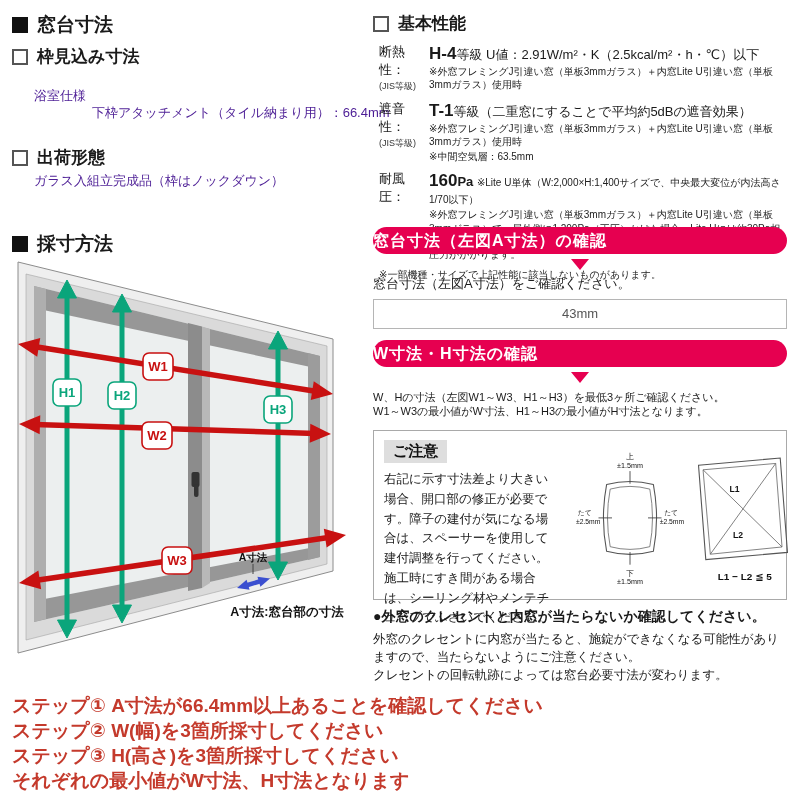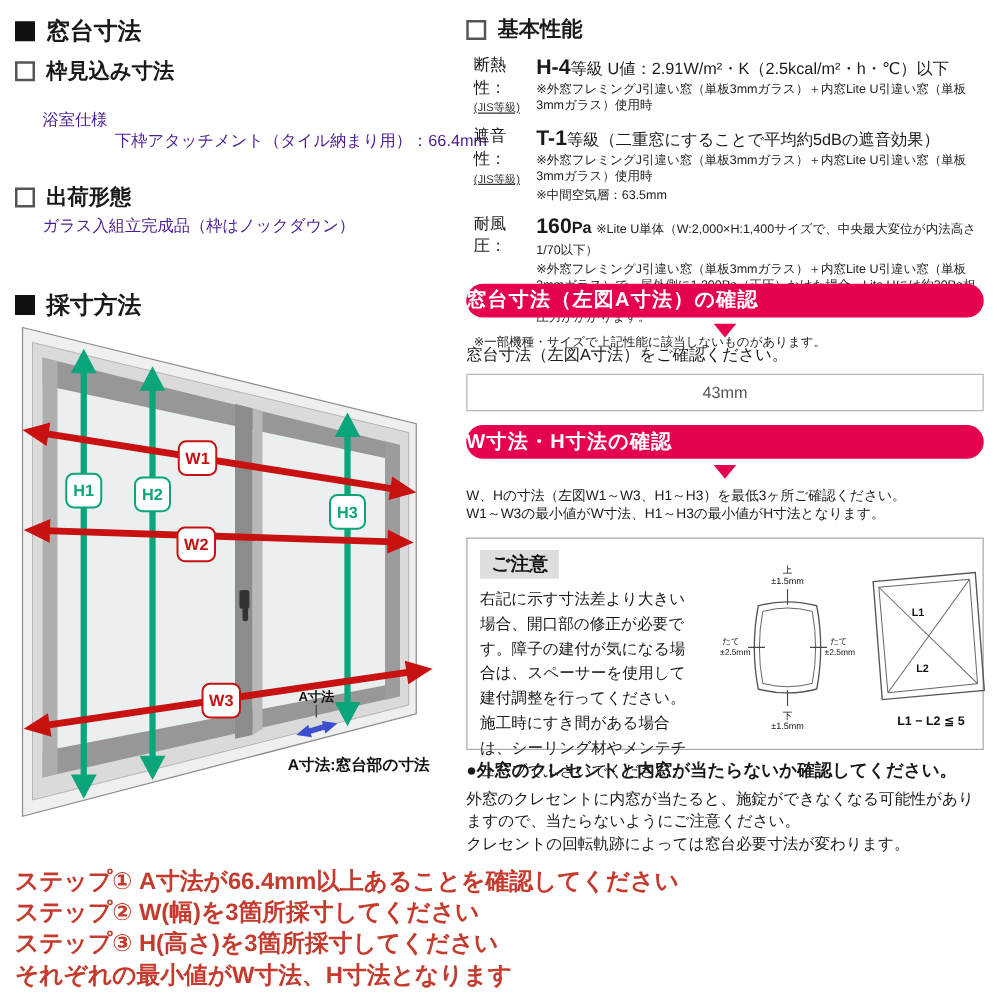--- a/index.html
+++ b/index.html
@@ -10,21 +10,21 @@
   .heading.lg{font-size:19px;}
   .heading.md{font-size:17px;align-items:center;}
   .sq{display:inline-block;flex:0 0 auto;}
   .sq.filled{width:16px;height:16px;background:#111;}
   .sq.hollow{width:12px;height:12px;border:2px solid #555;background:#fff;}
   .smalltext{font-size:13px;color:#4c1d95;}
   
   .right-col{position:absolute;left:373px;top:0;width:414px;}
   .perf-row{display:flex;margin-bottom:7px;}
   .perf-label{flex:0 0 50px;font-size:13px;}
-  .perf-sub{font-size:9px;color:#333;margin-top:1px;text-decoration:underline;}
+  .perf-sub{font-size:9px;color:#333;margin-top:1px;}
   .perf-content{flex:1;font-size:13px;line-height:1.25;}
   .big{font-size:17px;font-weight:bold;}
   .note{font-size:10px;color:#222;line-height:1.32;margin-top:1px;}
   .note-inline{font-size:10px;color:#222;}
   .band{height:27px;border-radius:14px;background:#e60050;color:#fff;font-weight:bold;
         font-size:16px;line-height:27px;letter-spacing:1px;}
   .tri{width:0;height:0;border-left:9px solid transparent;border-right:9px solid transparent;
        border-top:11px solid #e60050;margin:5px auto 0;}
   .desc{font-size:13px;margin-top:6px;line-height:1.3;}
   .valuebox{margin-top:6px;height:28px;border:1px solid #b5b5b5;text-align:center;

